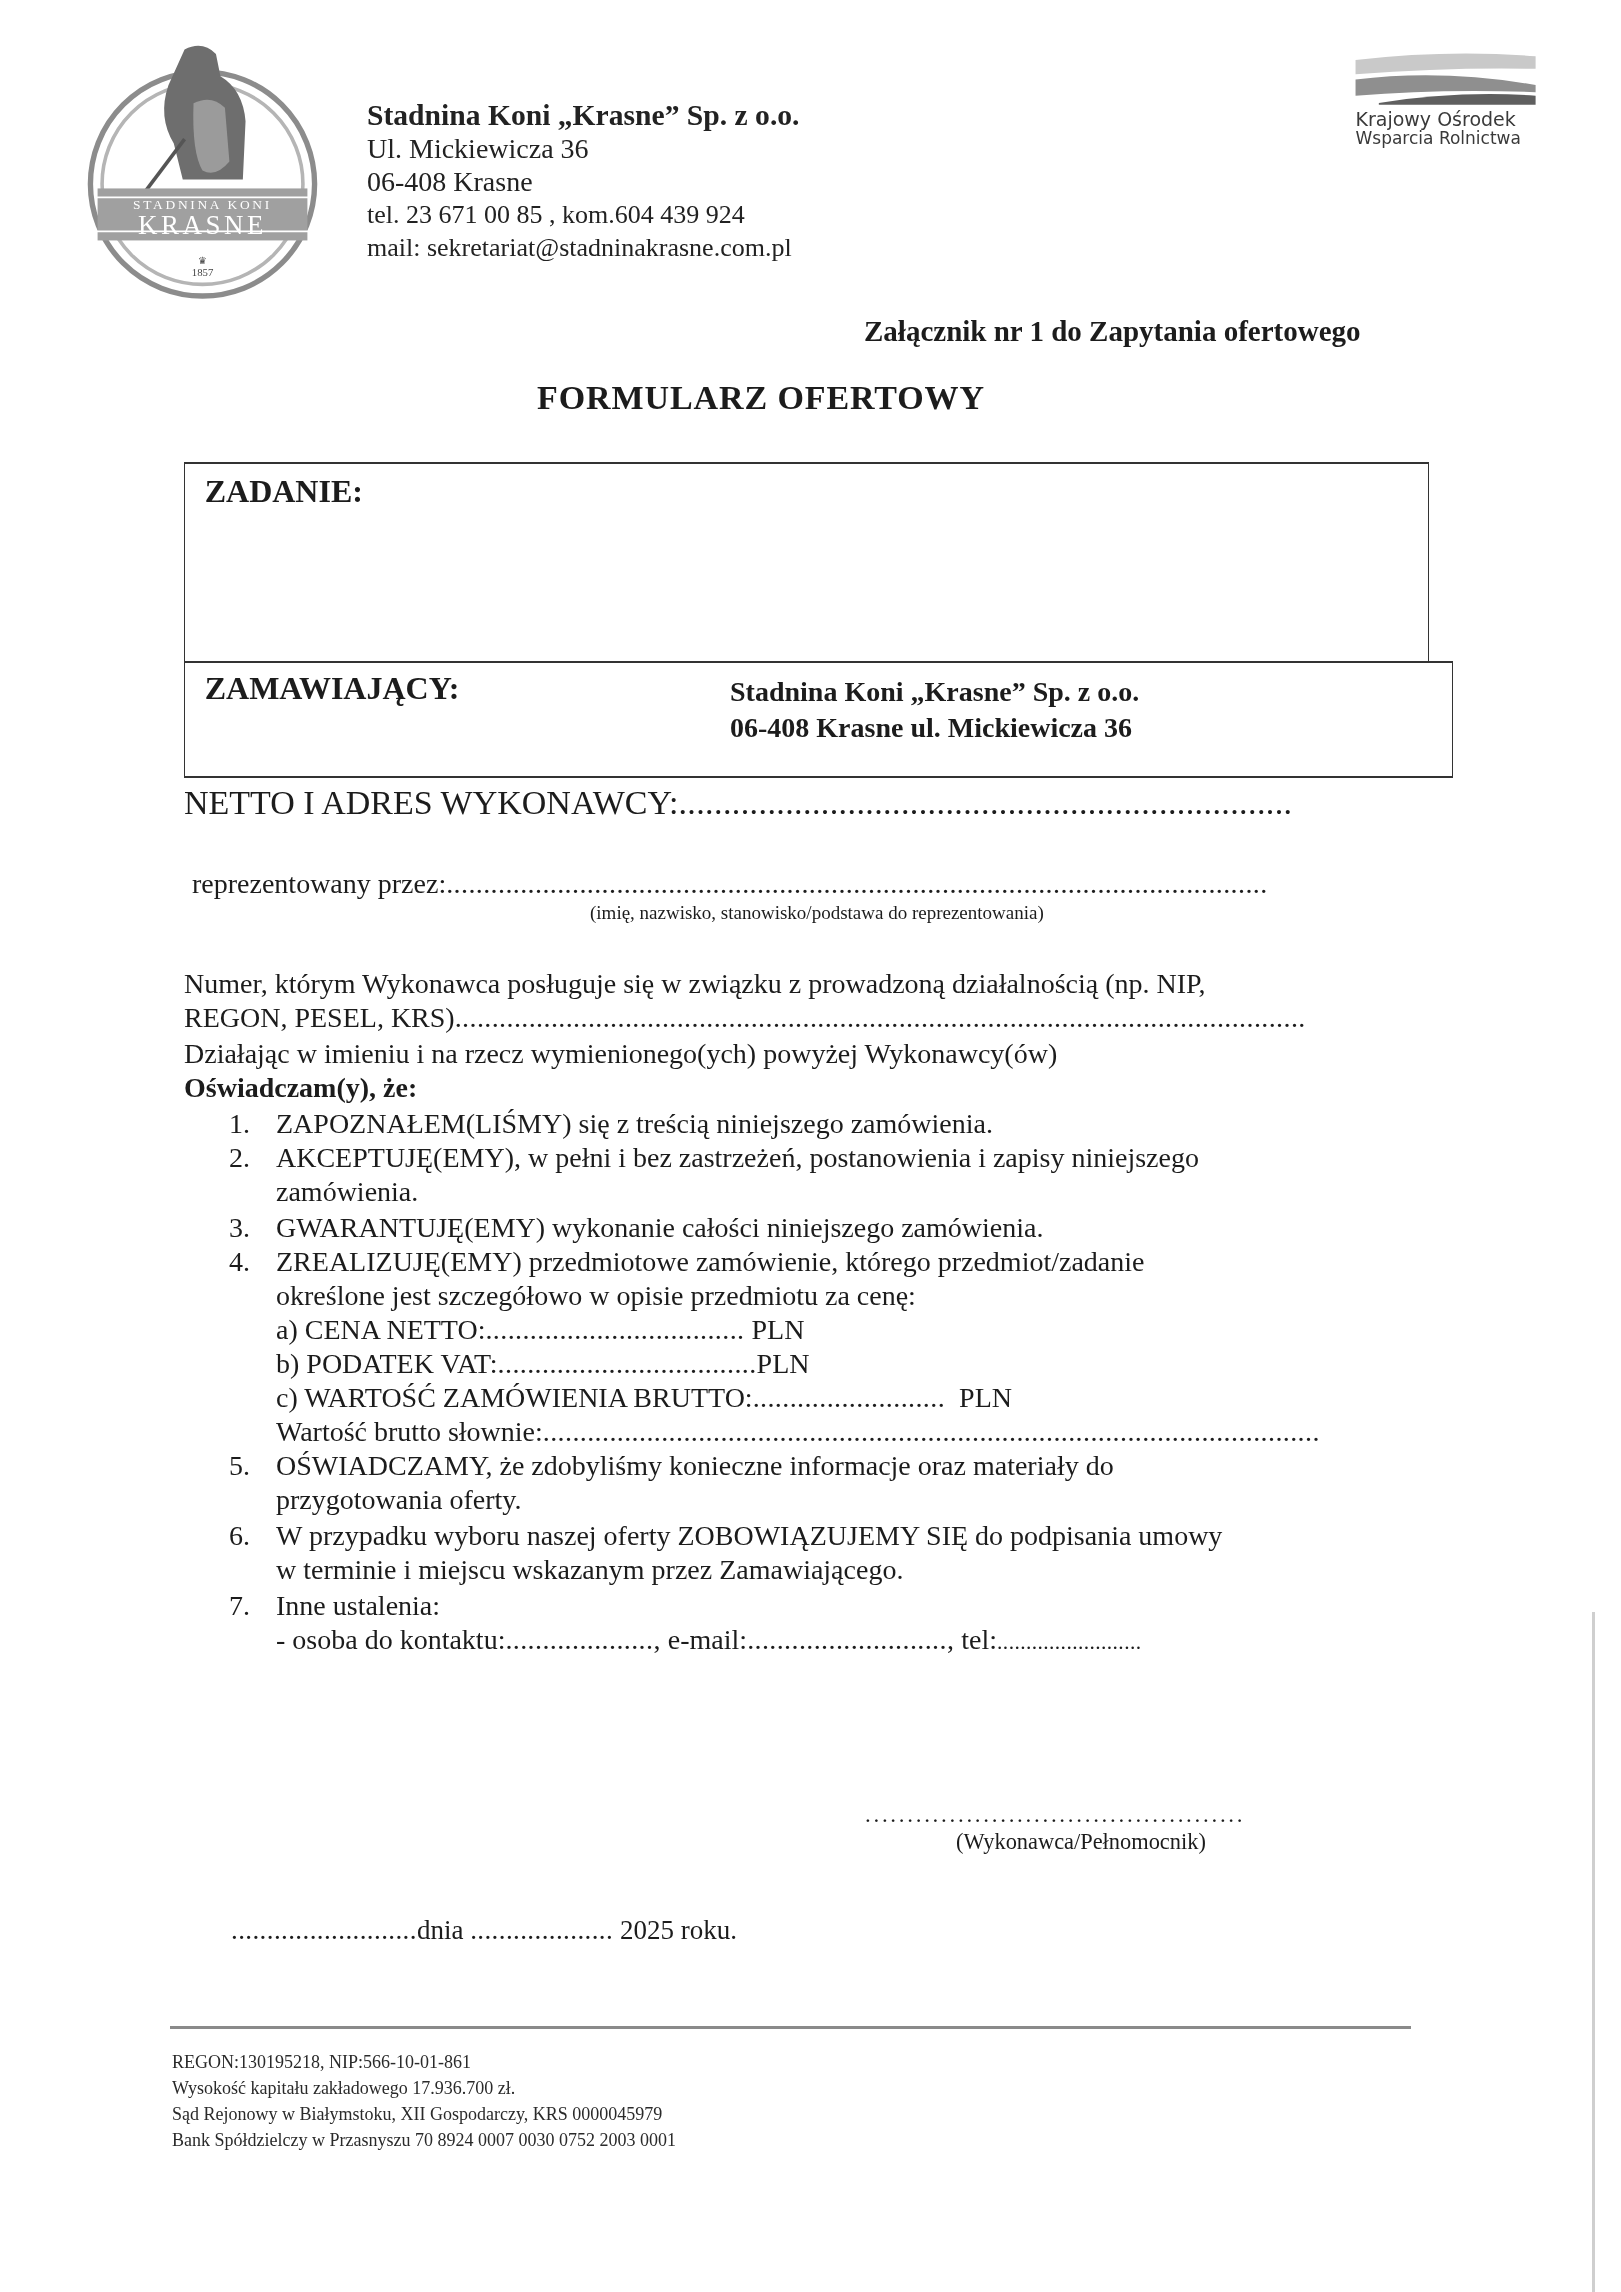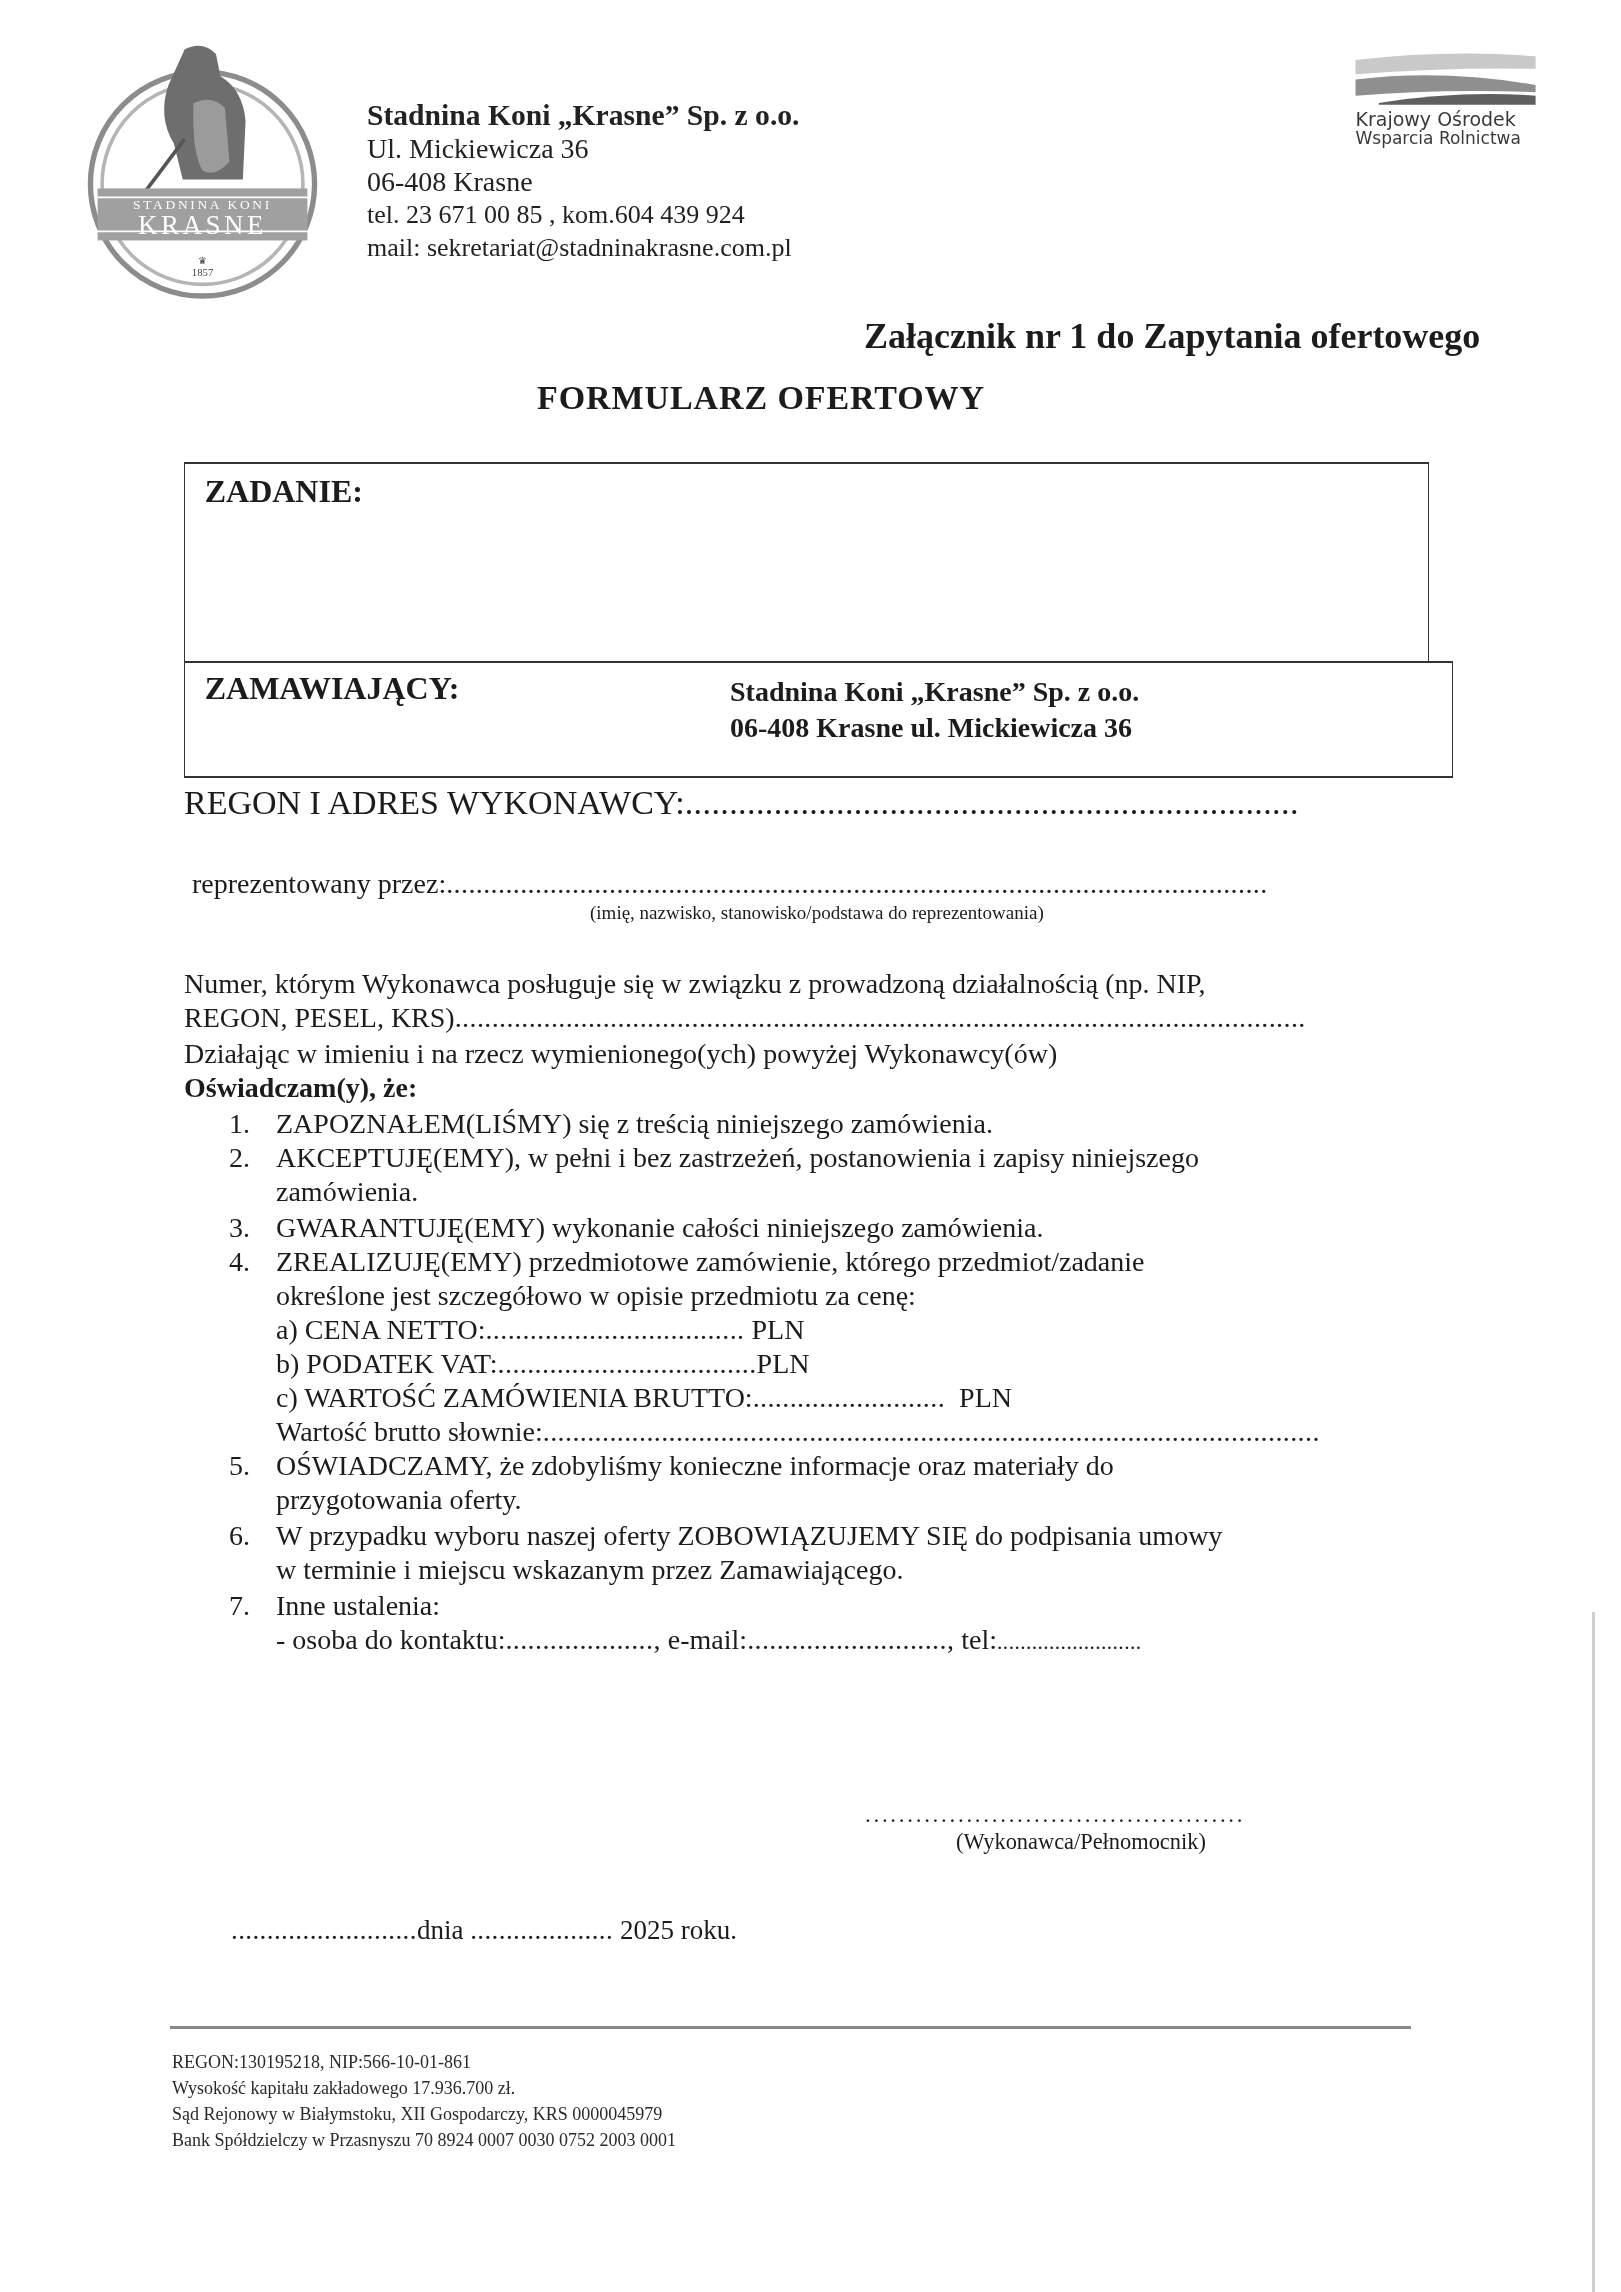--- a/index.html
+++ b/index.html
@@ -11,21 +11,21 @@
   #logo-left { left: 68px; top: 36px; width: 269px; height: 269px; }
   
   #company-block { left: 367px; top: 99px; font-size: 28px; line-height: 33px; color: #222; }
   #company-block .name { font-weight: bold; font-size: 29.6px; }
   
   #logo-right { left: 1343px; top: 49px; width: 215px; height: 107px; }
   #logo-right .txt { position: absolute; left: 12.5px; top: 61px; font-family: "DejaVu Sans", sans-serif;
                      font-size: 17px; line-height: 19px; color: #3a3a3a; }
   #logo-right .txt div:first-child { font-size: 19px; }
 
-  #annex { left: 864px; top: 315px; font-size: 36px; font-weight: bold; }
+  #annex { left: 864px; top: 315px; font-size: 29px; font-weight: bold; }
   #form-title { left: 537px; top: 379px; font-size: 34px; font-weight: bold; letter-spacing: 0.9px; }
 
   
   #task-box { left: 184px; top: 462px; width: 1243px; height: 197px; border: 1.8px solid #333; border-top-width: 2.7px; }
   #task-box .label { position: absolute; left: 19.7px; top: 9px; font-size: 32px; font-weight: bold; }
   #task-box .desc { position: absolute; left: 19.7px; top: 52px; width: 1218px; font-size: 27px; font-weight: bold; line-height: 34px; }
   #ordering-box { left: 184px; top: 661px; width: 1243px; height: 113px; border: 1.8px solid #333; border-top-width: 2.7px; border-bottom-width: 2.7px; padding-left: 24px; }
   #ordering-box .label { position: absolute; left: 19.7px; top: 7.2px; font-size: 32px; font-weight: bold; }
   #ordering-box .val { position: absolute; left: 545px; top: 10.7px; font-size: 28px; font-weight: bold; line-height: 36px; }
 
@@ -101,21 +101,21 @@
 
 <div id="ordering-box" class="abs">
   <div class="label">ZAMAWIAJĄCY:</div>
   <div class="val">
     <div>Stadnina Koni „Krasne” Sp. z o.o.</div>
     <div>06-408 Krasne ul. Mickiewicza 36</div>
   </div>
 </div>
 
 <div id="contractor-name" class="line">
-  <span>REGON I ADRES WYKONAWCY:</span><span class="dots"><span></span>.....................................................................</span>
+  <span>NETTO I ADRES WYKONAWCY:</span><span class="dots"><span></span>.....................................................................</span>
 </div>
 <div id="represented" class="line">
   <span>reprezentowany przez:</span><span class="dots"><span></span>...............................................................................................................</span>
 </div>
 <div id="rep-hint" class="abs">(imię, nazwisko, stanowisko/podstawa do reprezentowania)</div>
 
 <div id="number-line1" class="line">Numer, którym Wykonawca posługuje się w związku z prowadzoną działalnością (np. NIP,</div>
 <div id="number-line2" class="line">
   <span>REGON, PESEL, KRS)</span><span class="dots"><span></span>...................................................................................................................</span>
 </div>

